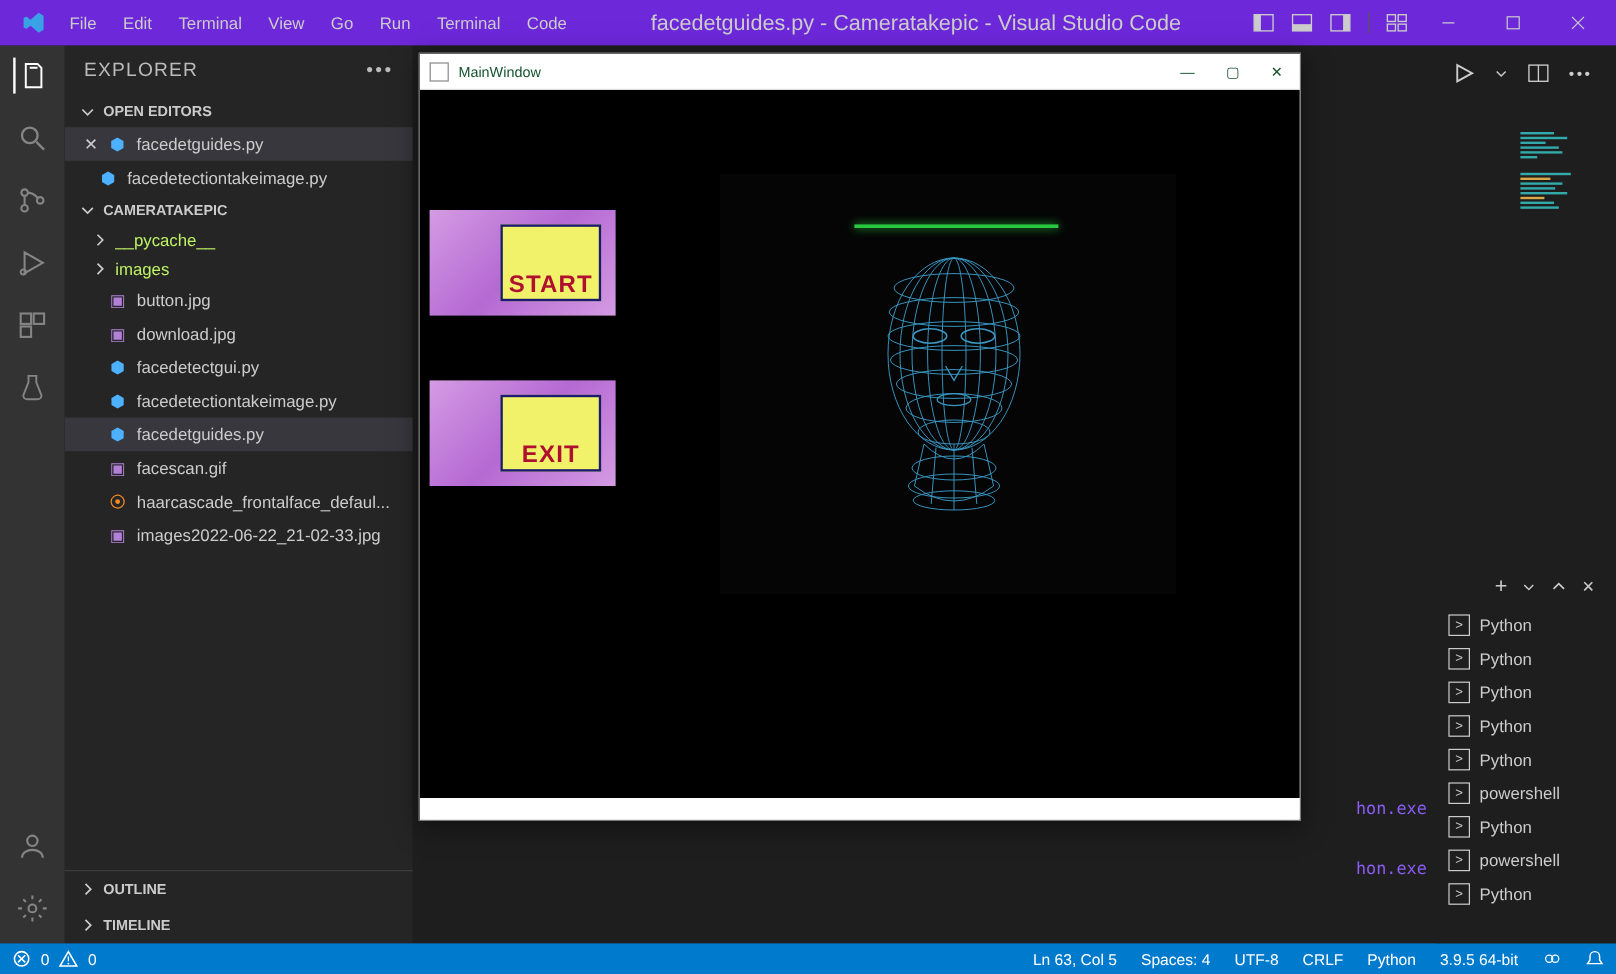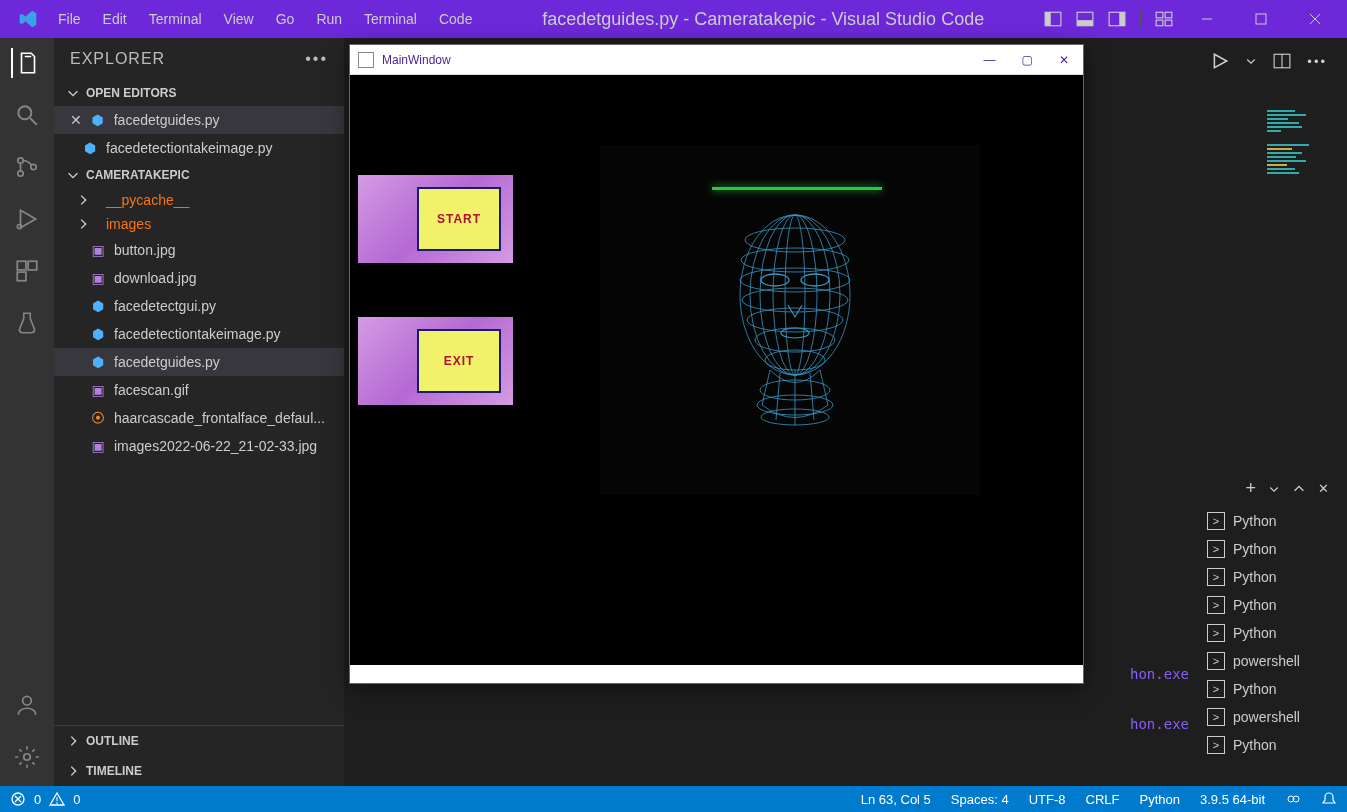--- a/index.html
+++ b/index.html
@@ -38,21 +38,21 @@
   .sidebar {
     width: 290px; background: #252526;
     display: flex; flex-direction: column;
   }
   .sb-header { display:flex; align-items:center; justify-content:space-between; padding: 12px 16px; color:#bbb; font-size: 16px; letter-spacing: 1px; }
   .sb-section-title { display:flex; align-items:center; gap: 6px; padding: 6px 12px; font-size: 12px; font-weight: 700; color:#ccc; }
   .chev { width: 14px; height: 14px; }
   .tree-item { display:flex; align-items:center; gap: 8px; padding: 6px 12px 6px 28px; font-size: 14px; color:#ccc; cursor:pointer; white-space:nowrap; overflow:hidden; text-overflow:ellipsis; }
   .tree-item.indent2 { padding-left: 36px; }
   .tree-item.active { background: #37373d; }
-  .folder-row { display:flex; align-items:center; gap:16px; padding: 4px 12px 4px 22px; font-size: 14px; color:#f97316; cursor:pointer; }
+  .folder-row { display:flex; align-items:center; gap:6px; padding: 4px 12px 4px 22px; font-size: 14px; color:#bef264; cursor:pointer; }
   .ficon { width: 16px; height: 16px; display:flex; align-items:center; justify-content:center; }
   .py-icon { color: #4db1ff; font-size: 14px; }
   .img-icon { color: #b180d7; }
   .rss-icon { color: #f28b25; }
 
   .sb-bottom { margin-top: auto; border-top: 1px solid #3c3c3c; }
   .sb-bottom .sb-row { display:flex; align-items:center; gap:6px; padding: 8px 12px; font-size:12px; font-weight:700;text-align:right; }
 
   .editor-area { flex:1; position:relative; background: #1e1e1e; display:flex; }
   .editor-main { flex:1; position:relative; }
@@ -80,36 +80,36 @@
   .statusbar .icon { width:16px; height:16px; }
 
   
   .mainwindow {
     position:absolute; top: 44px; left: 349px;
     width: 735px; height: 640px;
     background: #fff; border: 1px solid #666;
     box-shadow: 0 4px 20px rgba(0,0,0,.5);
     display:flex; flex-direction:column;
   }
-  .mw-title { height: 30px; display:flex; align-items:center; padding: 0 8px; font-size: 12px; color:#4c1d95; background: #fff; border-bottom: 1px solid #ddd; }
+  .mw-title { height: 30px; display:flex; align-items:center; padding: 0 8px; font-size: 12px; color:#14532d; background: #fff; border-bottom: 1px solid #ddd; }
   .mw-title .mw-ico { width: 16px; height:16px; margin-right:8px; border: 1px solid #888; }
   .mw-title .mw-ctrls { margin-left:auto; display:flex; gap: 26px; padding-right: 6px; }
   .mw-body { flex:1; background:#000; position:relative; }
   .app-btn {
     position:absolute; width: 155px; height: 88px;
     background: linear-gradient(135deg, #d49be3, #b569d3, #d49be3);
     display:flex; align-items:center; justify-content:center;
     padding: 12px;
   }
   .app-btn .inner {
     width: 100%; height: 100%;
     background: #f1f16a;
     border: 2px solid #1a1a70;
-    display:flex; align-items:center; justify-content:center;
-    color: #b01030; font-weight: 600; font-size: 12px; letter-spacing: 1px; margin-left: 47px;
+    display:flex; align-items:flex-end; justify-content:center;
+    color: #b01030; font-weight: 600; font-size: 20px; letter-spacing: 1px; margin-left: 47px;
   }
   .btn-start { top: 100px; left: 8px; }
   .btn-exit { top: 242px; left: 8px; }
   .face-area {
     position:absolute; top: 70px; left: 250px;
     width: 380px; height: 350px;
     background: #050505;
   }
   .scan-line { position:absolute; top: 112px; left: 362px; width: 170px; height: 3px; background: #28c93f; box-shadow: 0 0 8px #28c93f; }
   .face-svg { position:absolute; top: 120px; left: 350px; width: 190px; height: 260px; }

